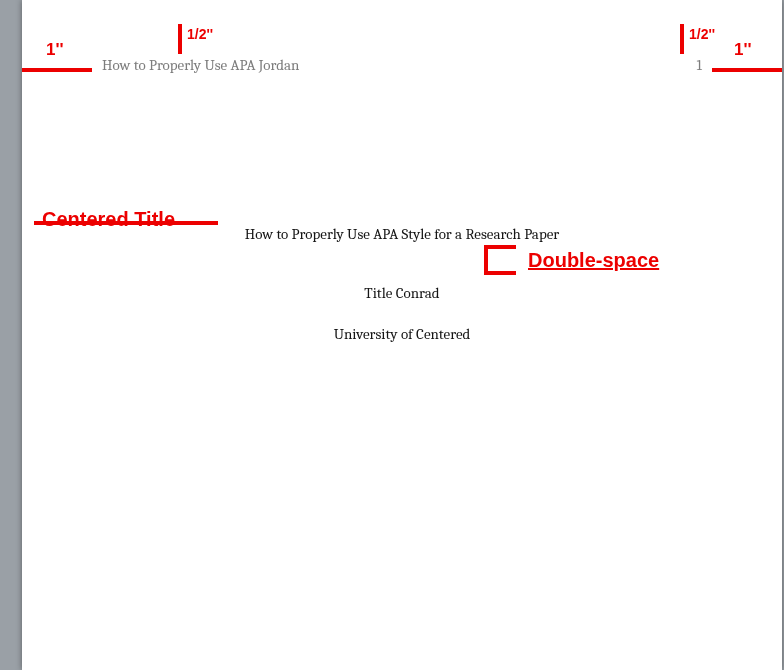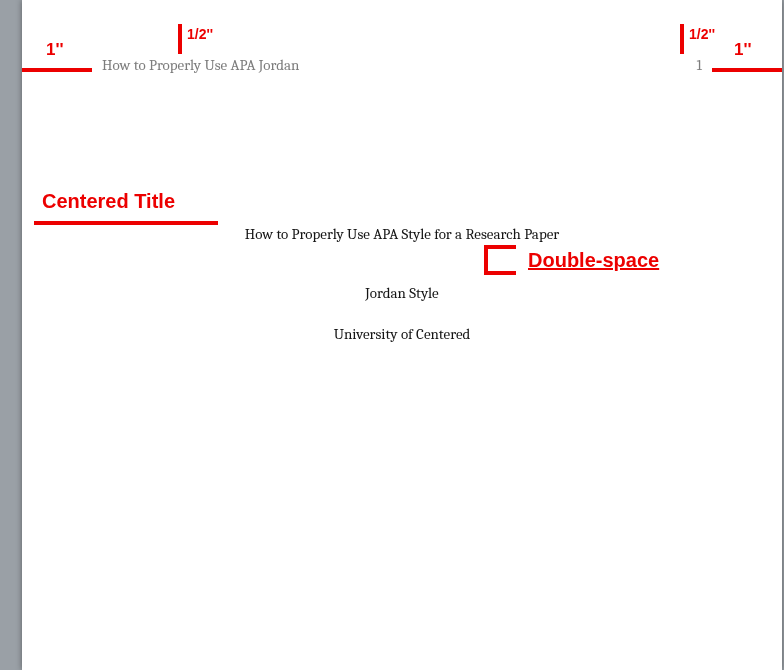--- a/index.html
+++ b/index.html
@@ -81,42 +81,42 @@
 
     
     .half-right-line { left: 658px; top: 24px; height: 30px; width:4px; }
     .half-right-label { left: 667px; top: 26px; }
 
     
     .m1-right-label { left: 712px; top: 40px; }
     .m1-right-line { left: 690px; top: 68px; width: 70px; height:4px; }
 
     
-    .ct-label { left: 20px; top: 190px; font-size: 20px; }
+    .ct-label { left: 20px; top: 208px; font-size: 20px; }
     .ct-line { left: 12px; top: 221px; width: 184px; height: 4px; }
 
     
     .ds-bracket-v { left: 462px; top: 245px; height: 30px; width:4px; }
     .ds-bracket-ht { left: 462px; top: 245px; width: 32px; height:4px; }
     .ds-bracket-hb { left: 462px; top: 271px; width: 32px; height:4px; }
     .ds-label { left: 506px; top: 249px; font-size: 20px; text-decoration: underline; }
   </style>
 </head>
 <body>
 
 <div class="page">
 
   <div class="header-area">
     <div class="running-head">How to Properly Use APA Jordan</div>
     <div class="page-number">1</div>
   </div>
 
   <div class="body-area">
     <div class="title-line">How to Properly Use APA Style for a Research Paper</div>
-    <div class="author-line">Jordan Style</div>
+    <div class="author-line">Title Conrad</div>
     <div class="affiliation-line">University of Centered</div>
   </div>
 
   <div class="annot annot-label-small m1-left-label">1''</div>
   <div class="redline-h m1-left-line"></div>
 
   <div class="redline-v half-left-line"></div>
   <div class="annot annot-label half-left-label">1/2''</div>
 
   <div class="redline-v half-right-line"></div>

